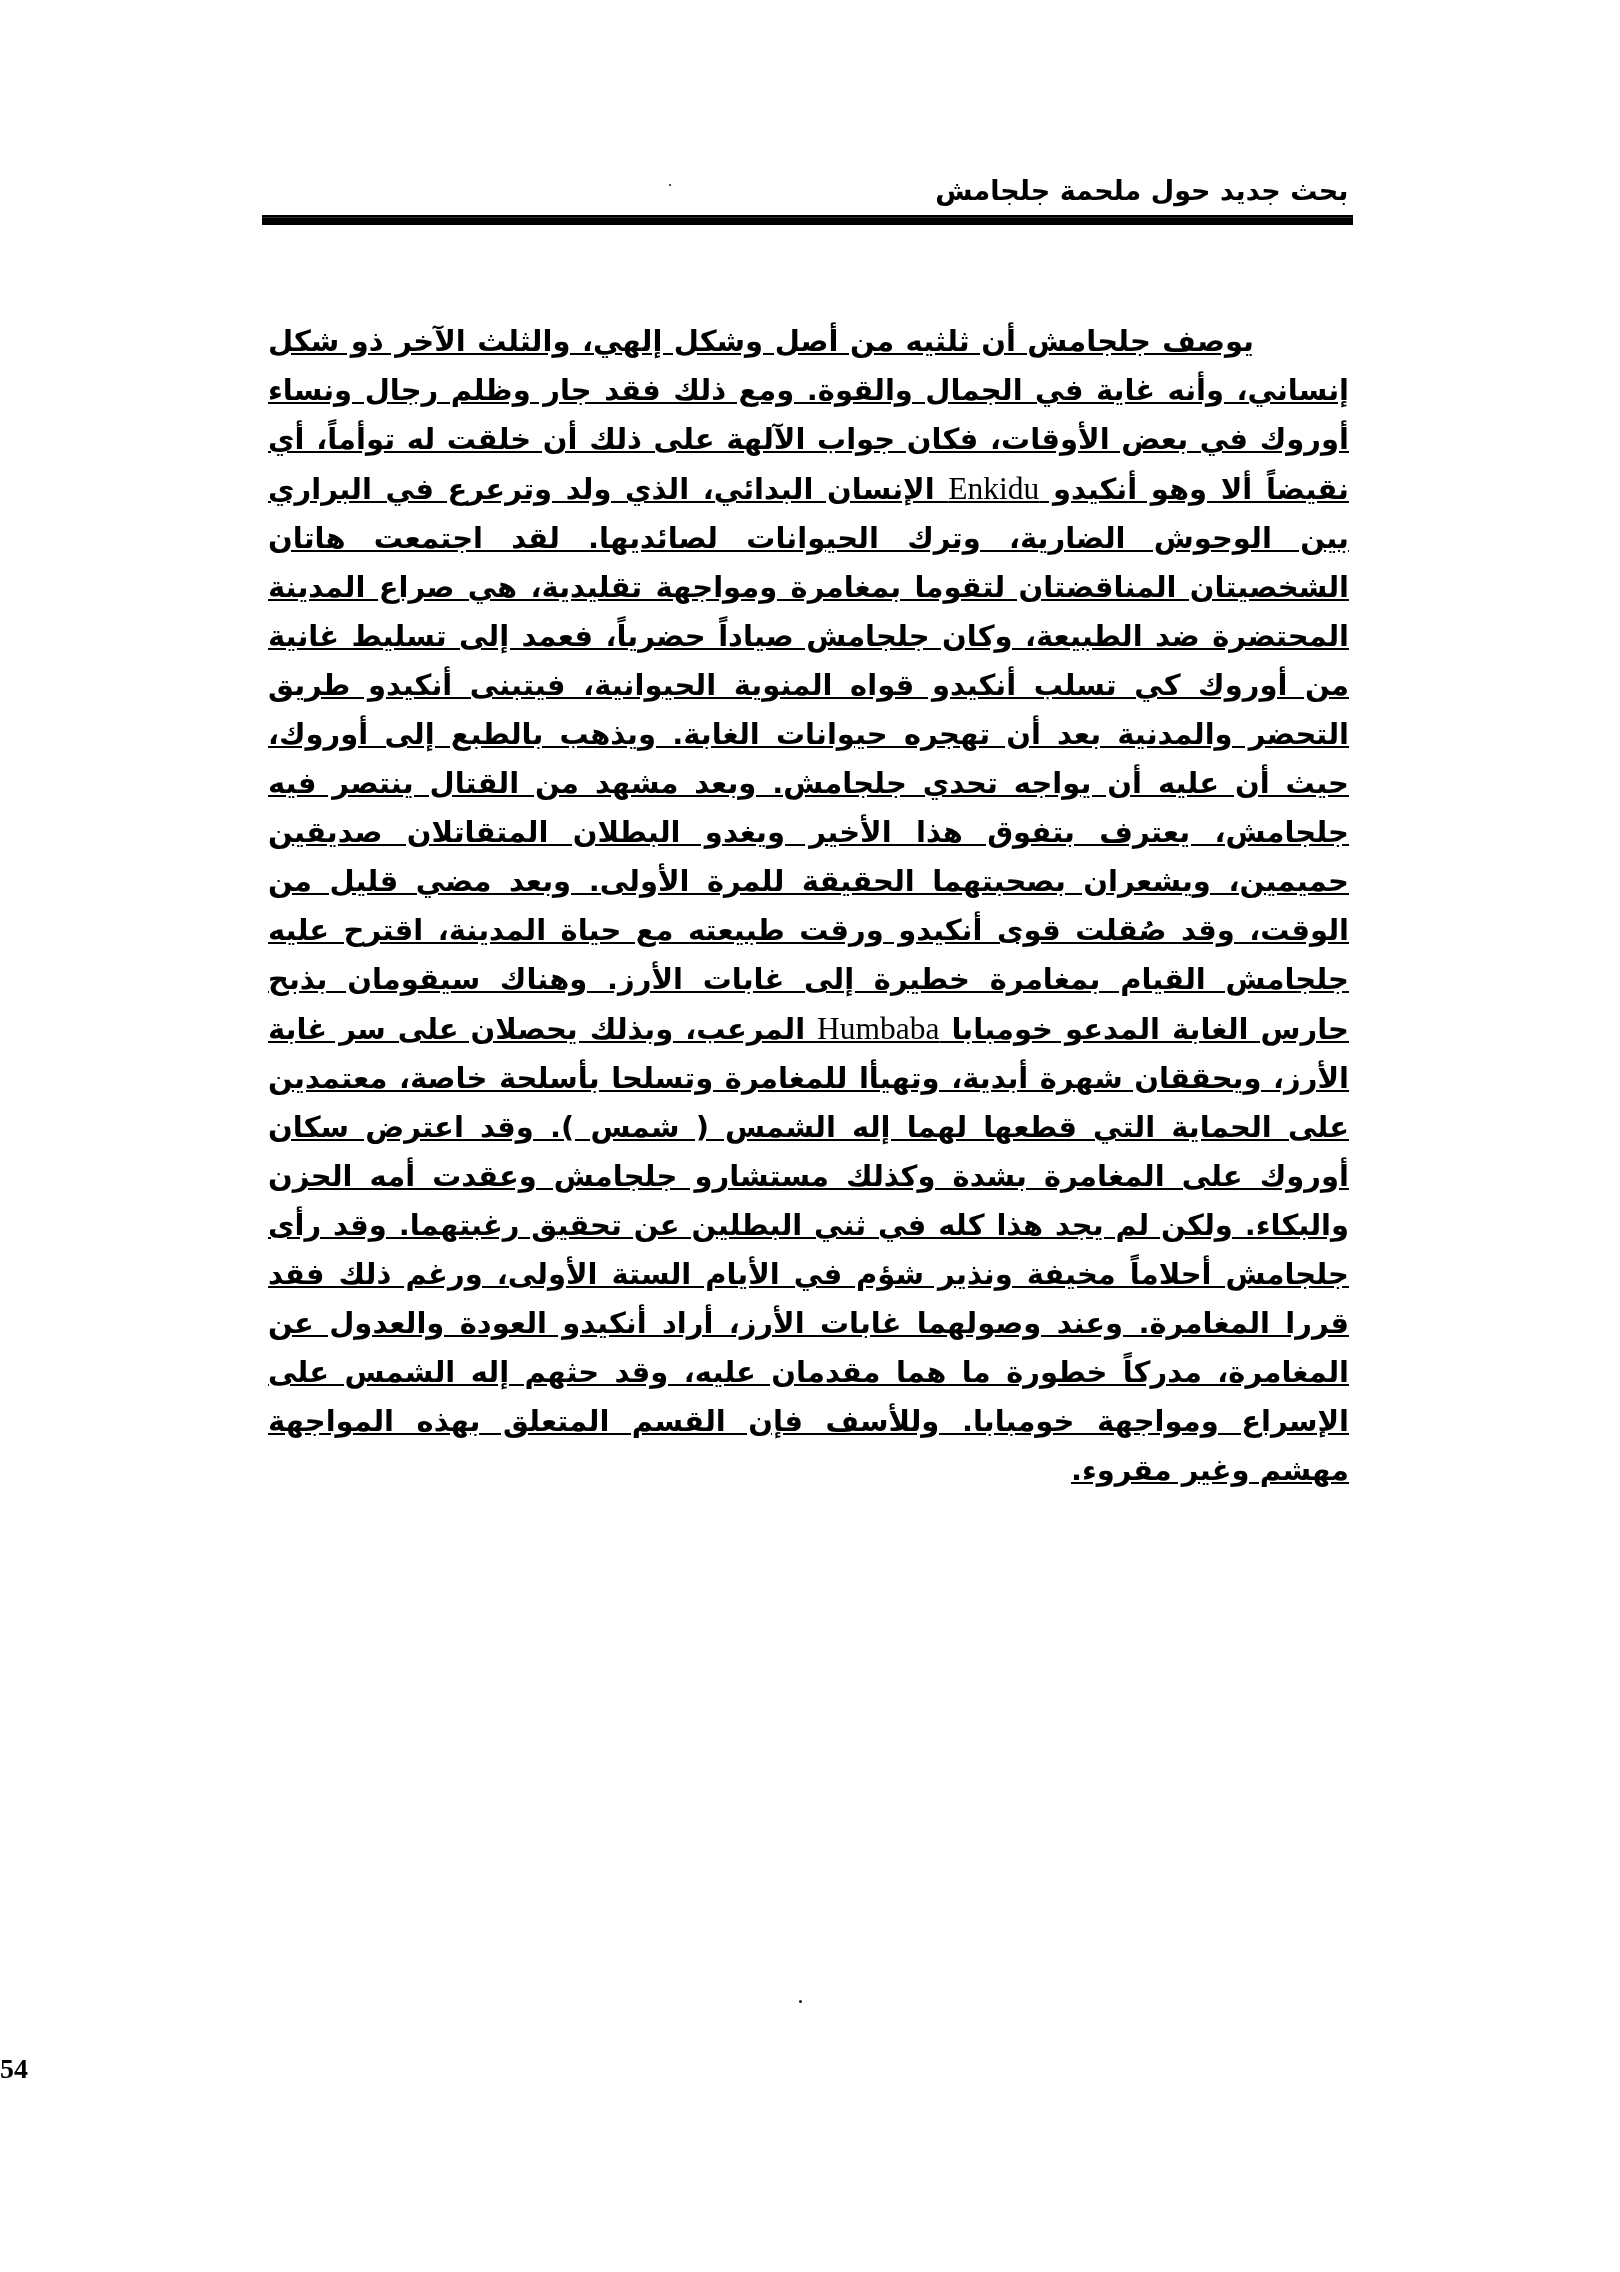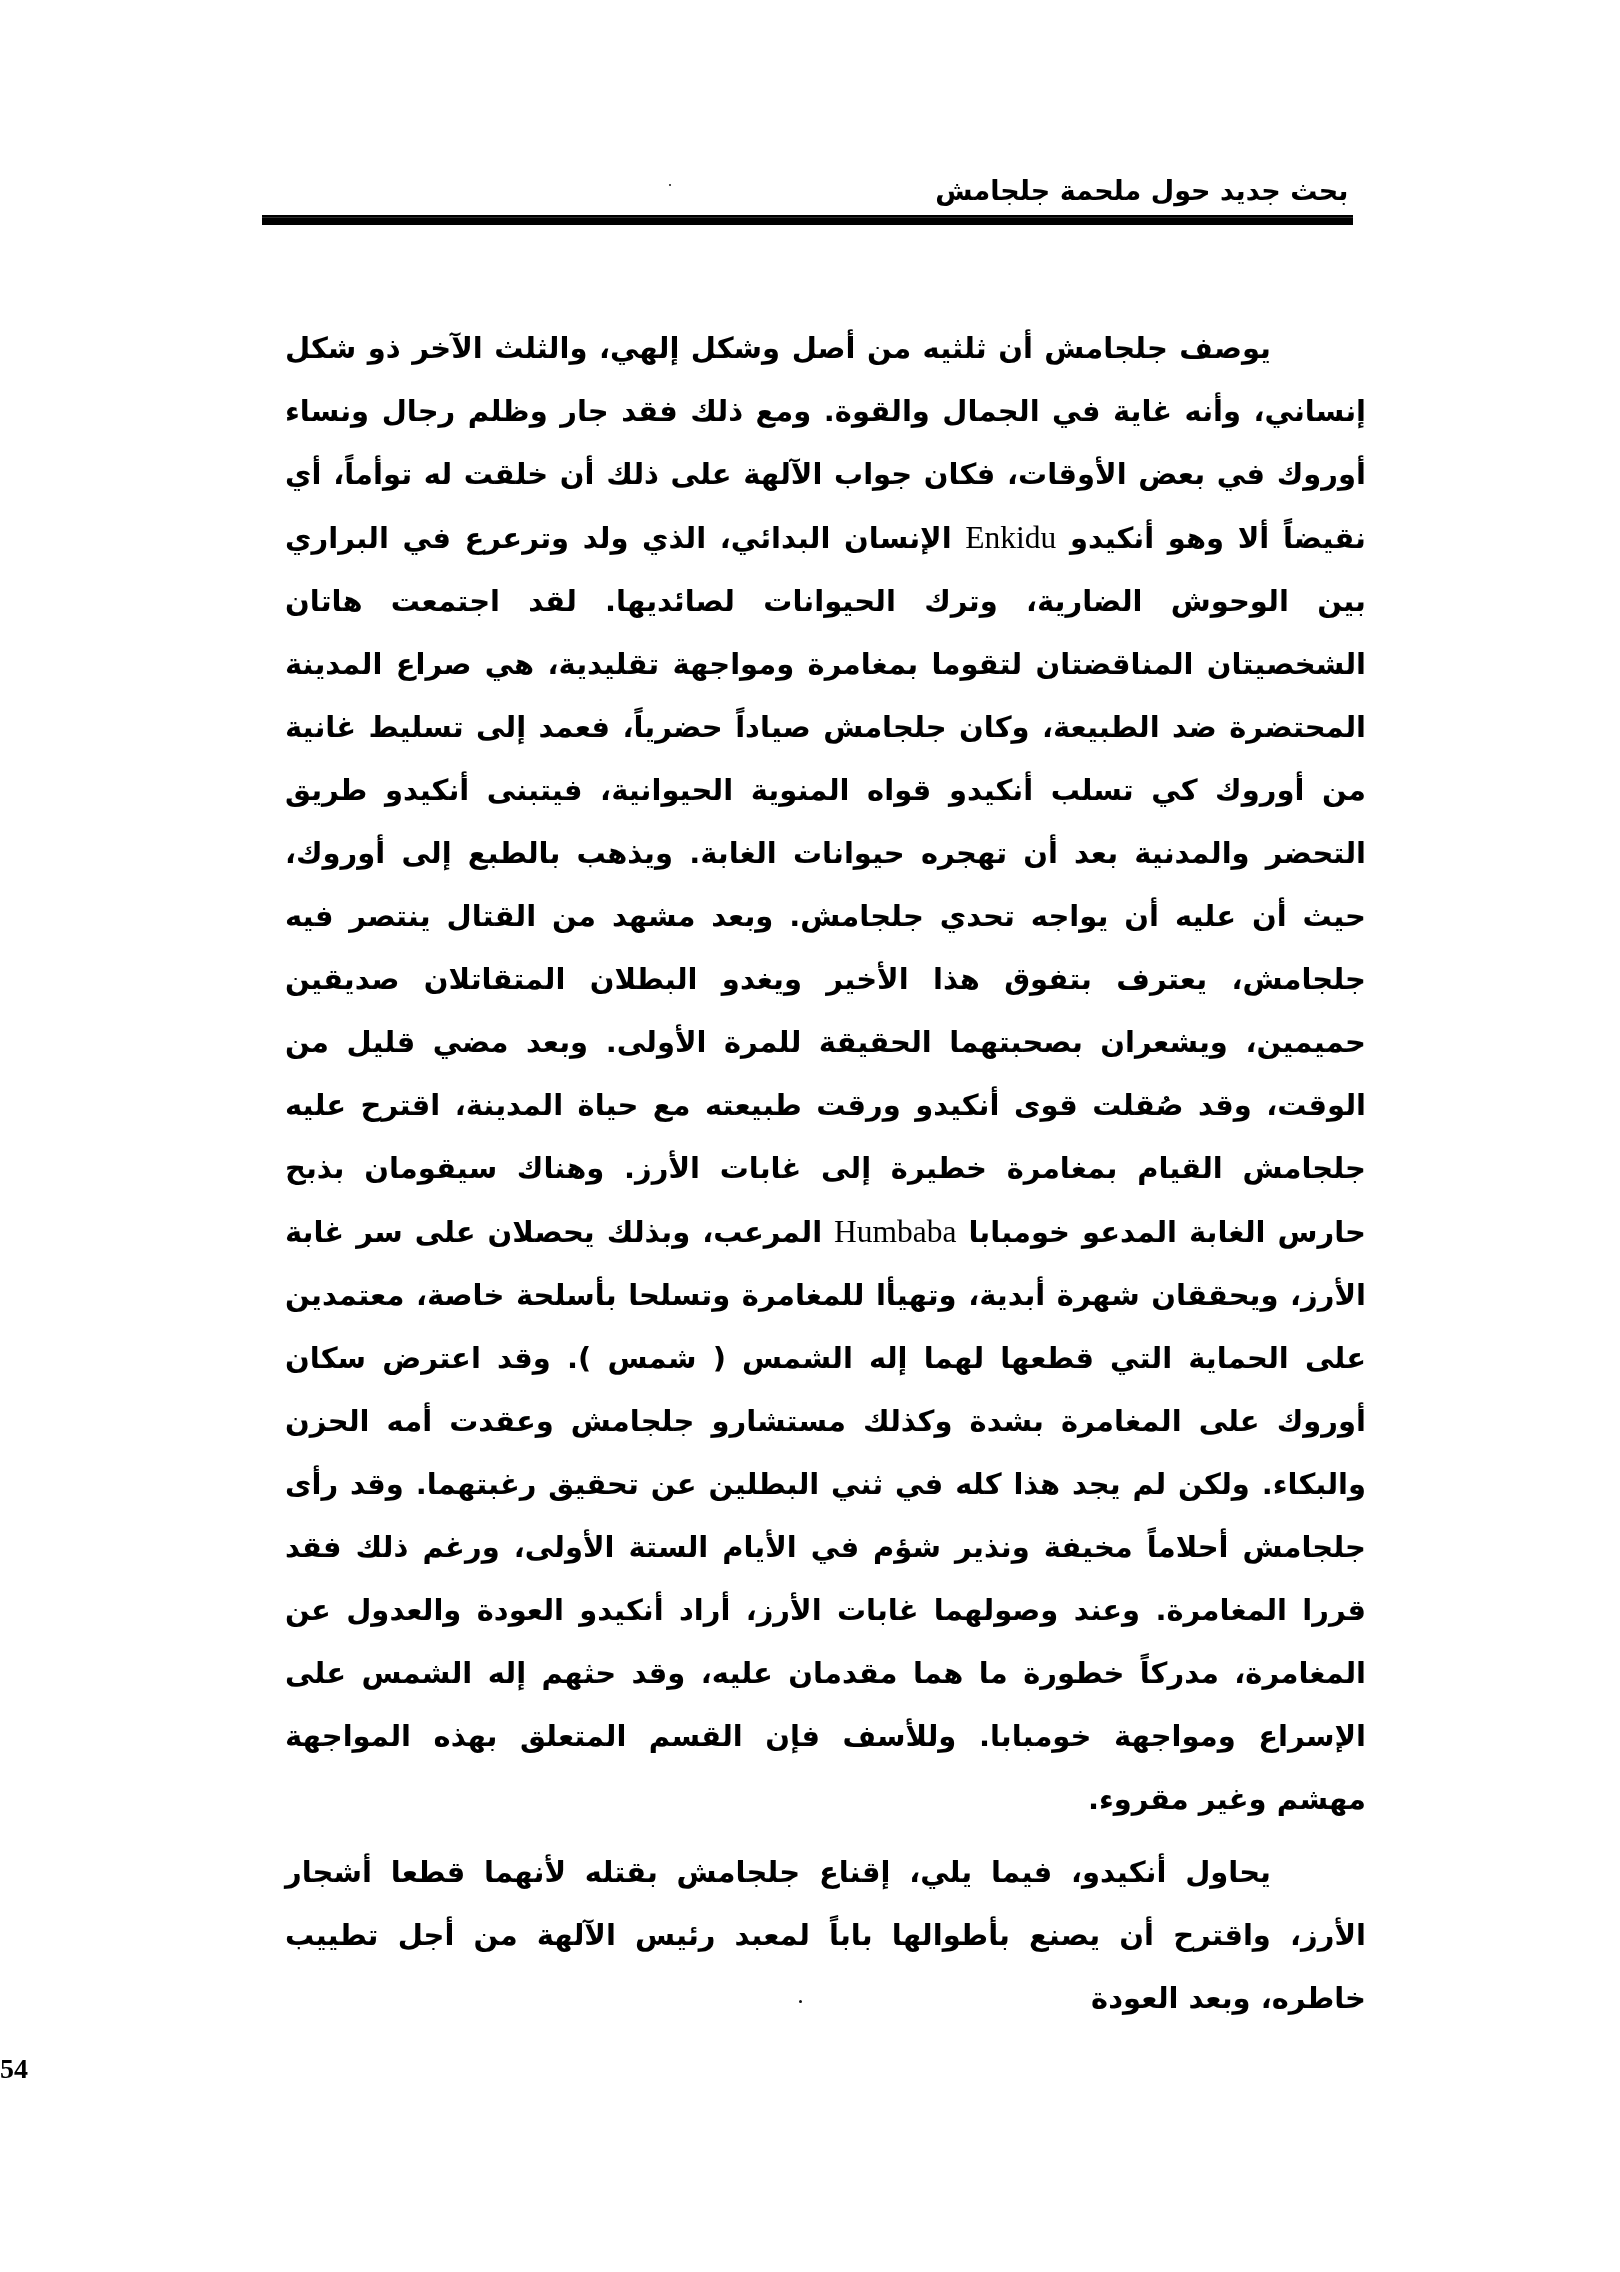--- a/index.html
+++ b/index.html
@@ -58,30 +58,31 @@
     }
     .speck {
       position: absolute;
       width: 3.2px;
       height: 3.2px;
       background: #111;
       border-radius: 50%;
     }
     .body-text {
       position: absolute;
-      left: 285px;
+      left: 268px;
       width: 1081px;
       top: 317px;
       font-family: "DejaVu Sans", "Liberation Sans", sans-serif;
       font-weight: bold;
       font-size: 29px;
-      line-height: 63px;
+      line-height: 49px;
       text-align: justify;
       text-align-last: right;
       direction: rtl;
+      text-decoration: underline;
     }
     .body-text .para {
       margin: 0;
       text-indent: 95px;
     }
     .body-text .para + .para {
       margin-top: 9.5px;
     }
     .body-text .latin {
       font-family: "Liberation Serif", "DejaVu Serif", serif;
@@ -109,21 +110,20 @@
   <div class="running-header">
     <span class="title">بحث جديد حول ملحمة جلجامش</span>
   </div>
 
   <div class="header-rule"></div>
 
   <span class="speck" style="left:669px; top:184px; width:2.4px; height:2.4px;"></span>
 
   <div class="body-text">
     <p class="para"><span>يوصف جلجامش أن ثلثيه من أصل وشكل إلهي، والثلث الآخر ذو شكل إنساني، وأنه غاية في الجمال والقوة. ومع ذلك فقد جار وظلم رجال ونساء أوروك في بعض الأوقات، فكان جواب الآلهة على ذلك أن خلقت له توأماً، أي نقيضاً ألا وهو أنكيدو </span><span class="latin" dir="ltr">Enkidu</span><span> الإنسان البدائي، الذي ولد وترعرع في البراري بين الوحوش الضارية، وترك الحيوانات لصائديها. لقد اجتمعت هاتان الشخصيتان المناقضتان لتقوما بمغامرة ومواجهة تقليدية، هي صراع المدينة المحتضرة ضد الطبيعة، وكان جلجامش صياداً حضرياً، فعمد إلى تسليط غانية من أوروك كي تسلب أنكيدو قواه المنوية الحيوانية، فيتبنى أنكيدو طريق التحضر والمدنية بعد أن تهجره حيوانات الغابة. ويذهب بالطبع إلى أوروك، حيث أن عليه أن يواجه تحدي جلجامش. وبعد مشهد من القتال ينتصر فيه جلجامش، يعترف بتفوق هذا الأخير ويغدو البطلان المتقاتلان صديقين حميمين، ويشعران بصحبتهما الحقيقة للمرة الأولى. وبعد مضي قليل من الوقت، وقد صُقلت قوى أنكيدو ورقت طبيعته مع حياة المدينة، اقترح عليه جلجامش القيام بمغامرة خطيرة إلى غابات الأرز. وهناك سيقومان بذبح حارس الغابة المدعو خومبابا </span><span class="latin" dir="ltr">Humbaba</span><span> المرعب، وبذلك يحصلان على سر غابة الأرز، ويحققان شهرة أبدية، وتهيأا للمغامرة وتسلحا بأسلحة خاصة، معتمدين على الحماية التي قطعها لهما إله الشمس ( شمس ). وقد اعترض سكان أوروك على المغامرة بشدة وكذلك مستشارو جلجامش وعقدت أمه الحزن والبكاء. ولكن لم يجد هذا كله في ثني البطلين عن تحقيق رغبتهما. وقد رأى جلجامش أحلاماً مخيفة ونذير شؤم في الأيام الستة الأولى، ورغم ذلك فقد قررا المغامرة. وعند وصولهما غابات الأرز، أراد أنكيدو العودة والعدول عن المغامرة، مدركاً خطورة ما هما مقدمان عليه، وقد حثهم إله الشمس على الإسراع ومواجهة خومبابا. وللأسف فإن القسم المتعلق بهذه المواجهة مهشم وغير مقروء.</span></p>
-    <p class="para"><span>يحاول أنكيدو، فيما يلي، إقناع جلجامش بقتله لأنهما قطعا أشجار الأرز، واقترح أن يصنع بأطوالها باباً لمعبد رئيس الآلهة من أجل تطييب خاطره، وبعد العودة</span></p>
   </div>
 
   <span class="speck" style="left:799px; top:2000px;"></span>
 
   <div class="page-number">54</div>
 
 </div>
 
 
 </body></html>

